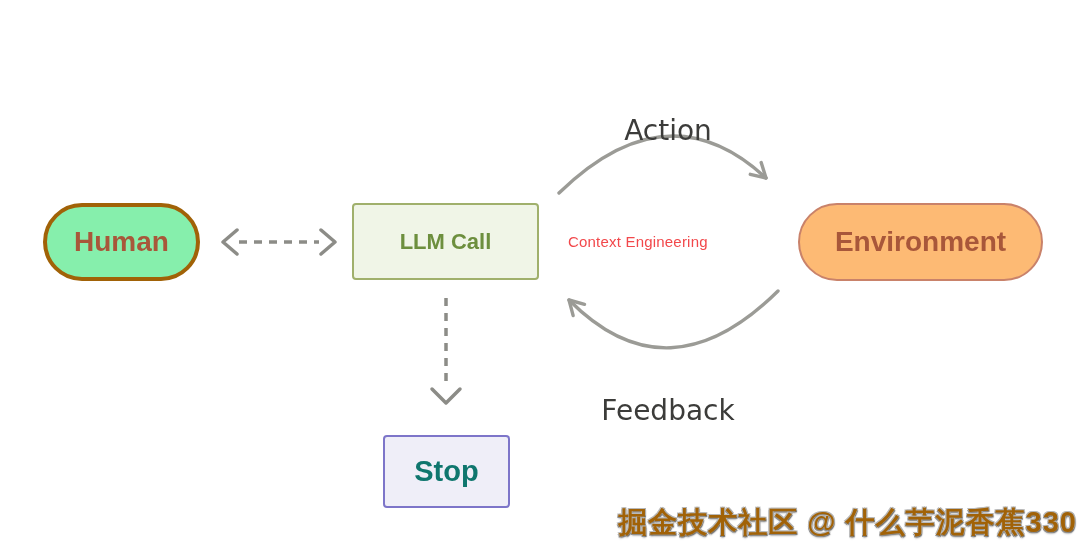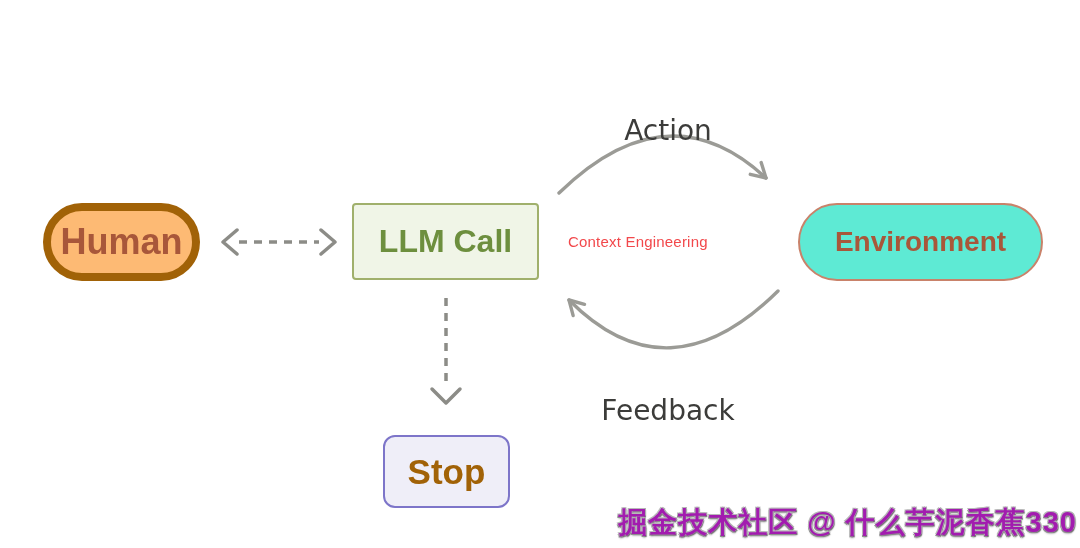--- a/index.html
+++ b/index.html
@@ -20,49 +20,49 @@
   }
   .node {
     position: absolute;
     display: flex;
     align-items: center;
     justify-content: center;
     font-weight: bold;
   }
   .node-human {
     left: 43px; top: 203px; width: 157px; height: 78px;
-    background: #fdba74;
-    border: 8px solid #a16207;
+    background: #86efac;
+    border: 4px solid #a16207;
     border-radius: 40px;
     color: #A8573A;
-    font-size: 36px;
+    font-size: 28px;
   }
   .node-llm {
     left: 352px; top: 203px; width: 187px; height: 77px;
     background: #F0F5E7;
     border: 2px solid #A0B06C;
     border-radius: 4px;
     color: #6D8F3E;
-    font-size: 32px;
+    font-size: 22px;
   }
   .node-env {
     left: 798px; top: 203px; width: 245px; height: 78px;
-    background: #5eead4;
+    background: #fdba74;
     border: 2px solid #C9826A;
     border-radius: 40px;
     color: #A8573A;
     font-size: 28px;
   }
   .node-stop {
     left: 383px; top: 435px; width: 127px; height: 73px;
     background: #EFEEF8;
     border: 2px solid #7D75C9;
-    border-radius: 12px;
-    color: #a16207;
-    font-size: 35px;
+    border-radius: 4px;
+    color: #0f766e;
+    font-size: 29px;
   }
   .edge-label {
     position: absolute;
     width: 220px;
     text-align: center;
     font-family: "DejaVu Sans", "Liberation Sans", sans-serif;
     color: #3C3C3A;
     font-size: 28px;
     font-weight: normal;
     margin-top: 28px;
@@ -76,21 +76,21 @@
     color: #F2484B;
     font-size: 15px;
     font-weight: 500;
     letter-spacing: 0.2px;
   }
   .watermark {
     position: absolute;
     right: 3px; bottom: 5px;
     font-size: 29px;
     font-weight: bold;
-    color: #a21caf;
+    color: #a16207;
     letter-spacing: 1px;
     white-space: nowrap;
     text-shadow:
       -1px -1px 0 #b9b9b9,
        1px -1px 0 #b0b0b0,
       -1px  1px 0 #8f8f8f,
        1px  1px 1px #6f6f6f,
        0    2px 2px rgba(0,0,0,0.25);
   }
 </style>

